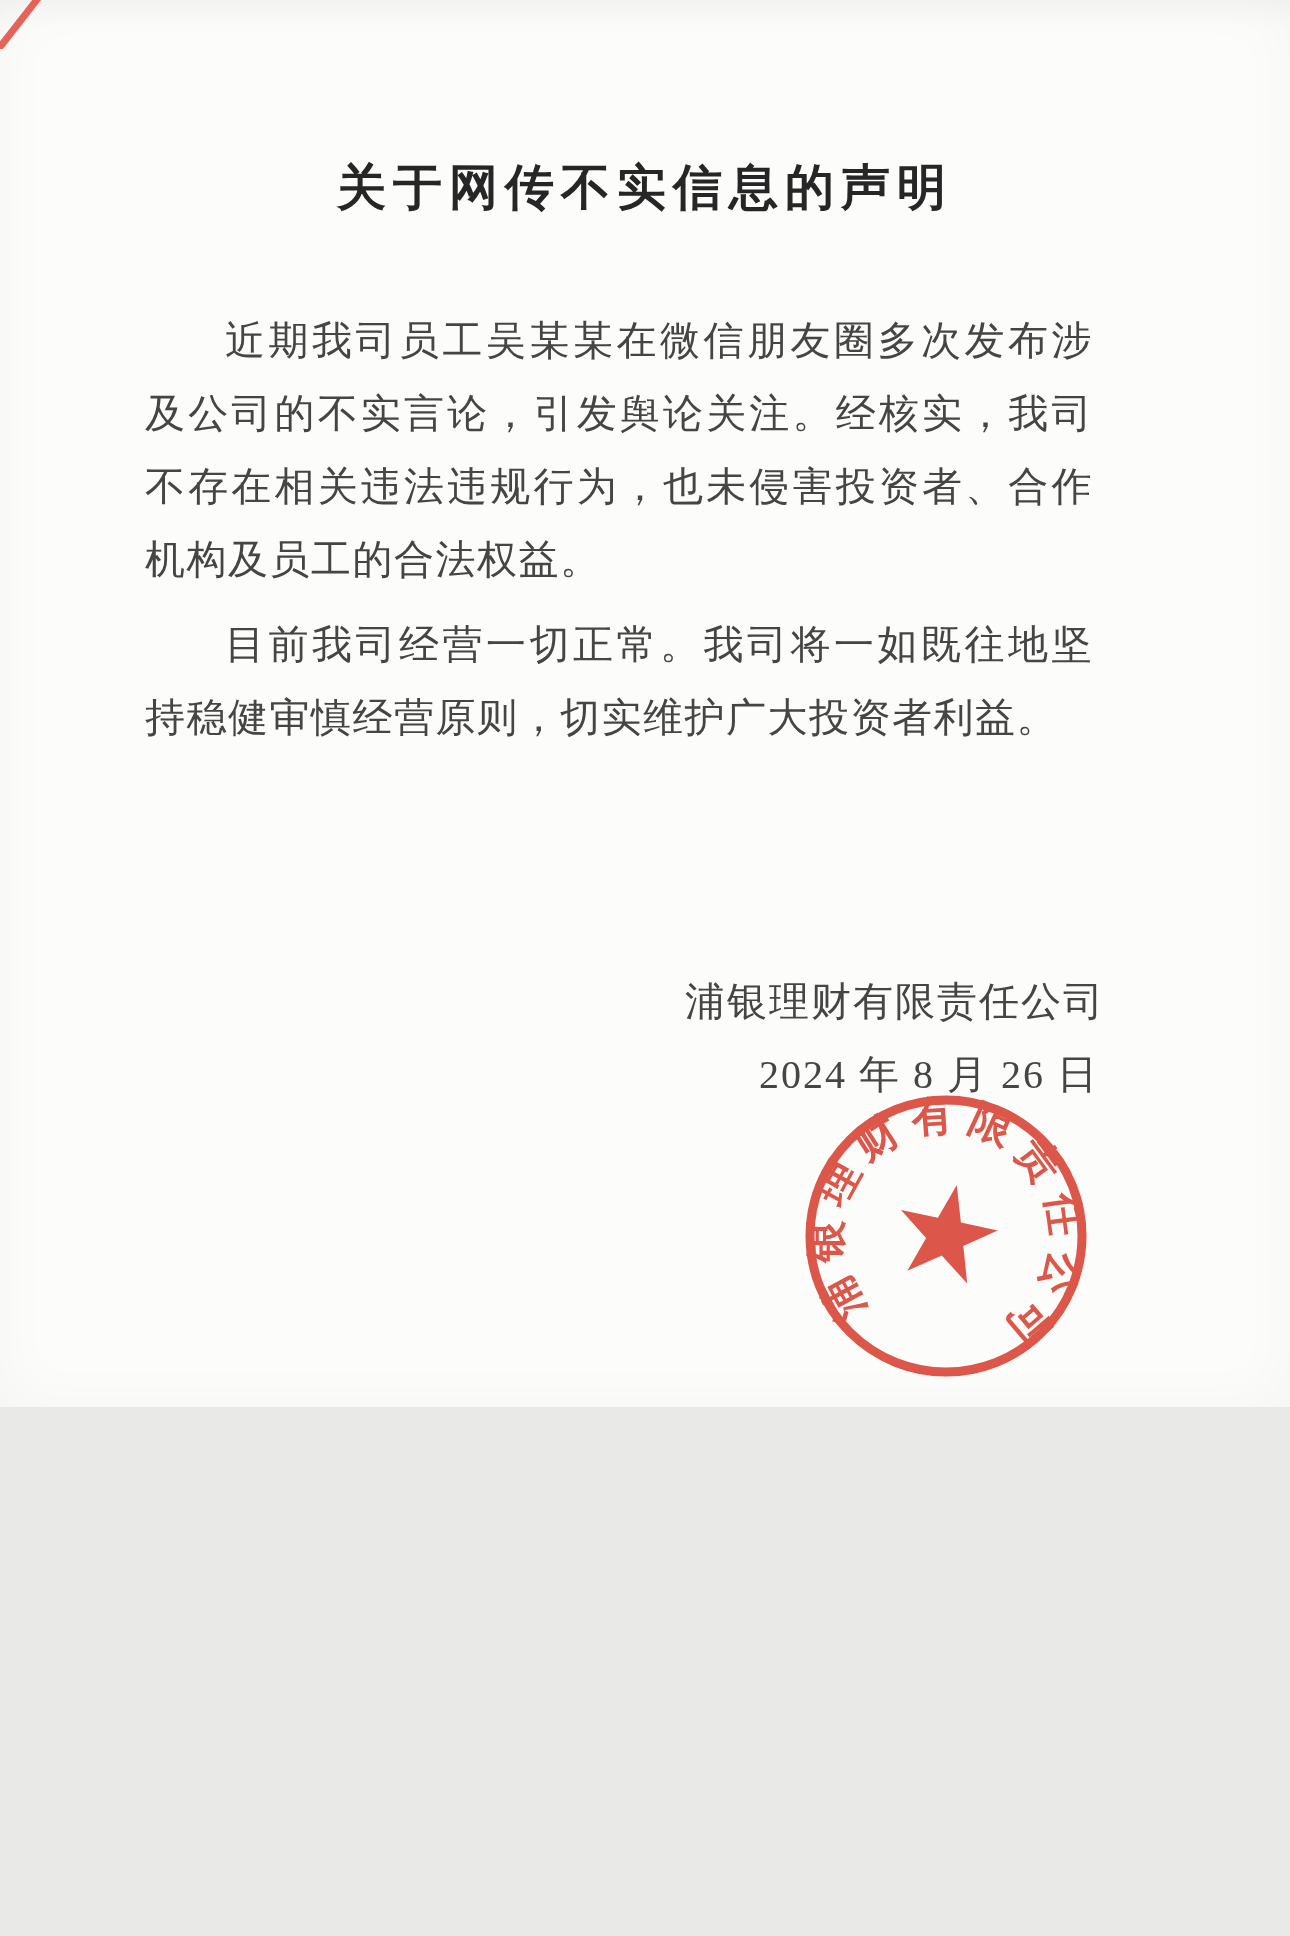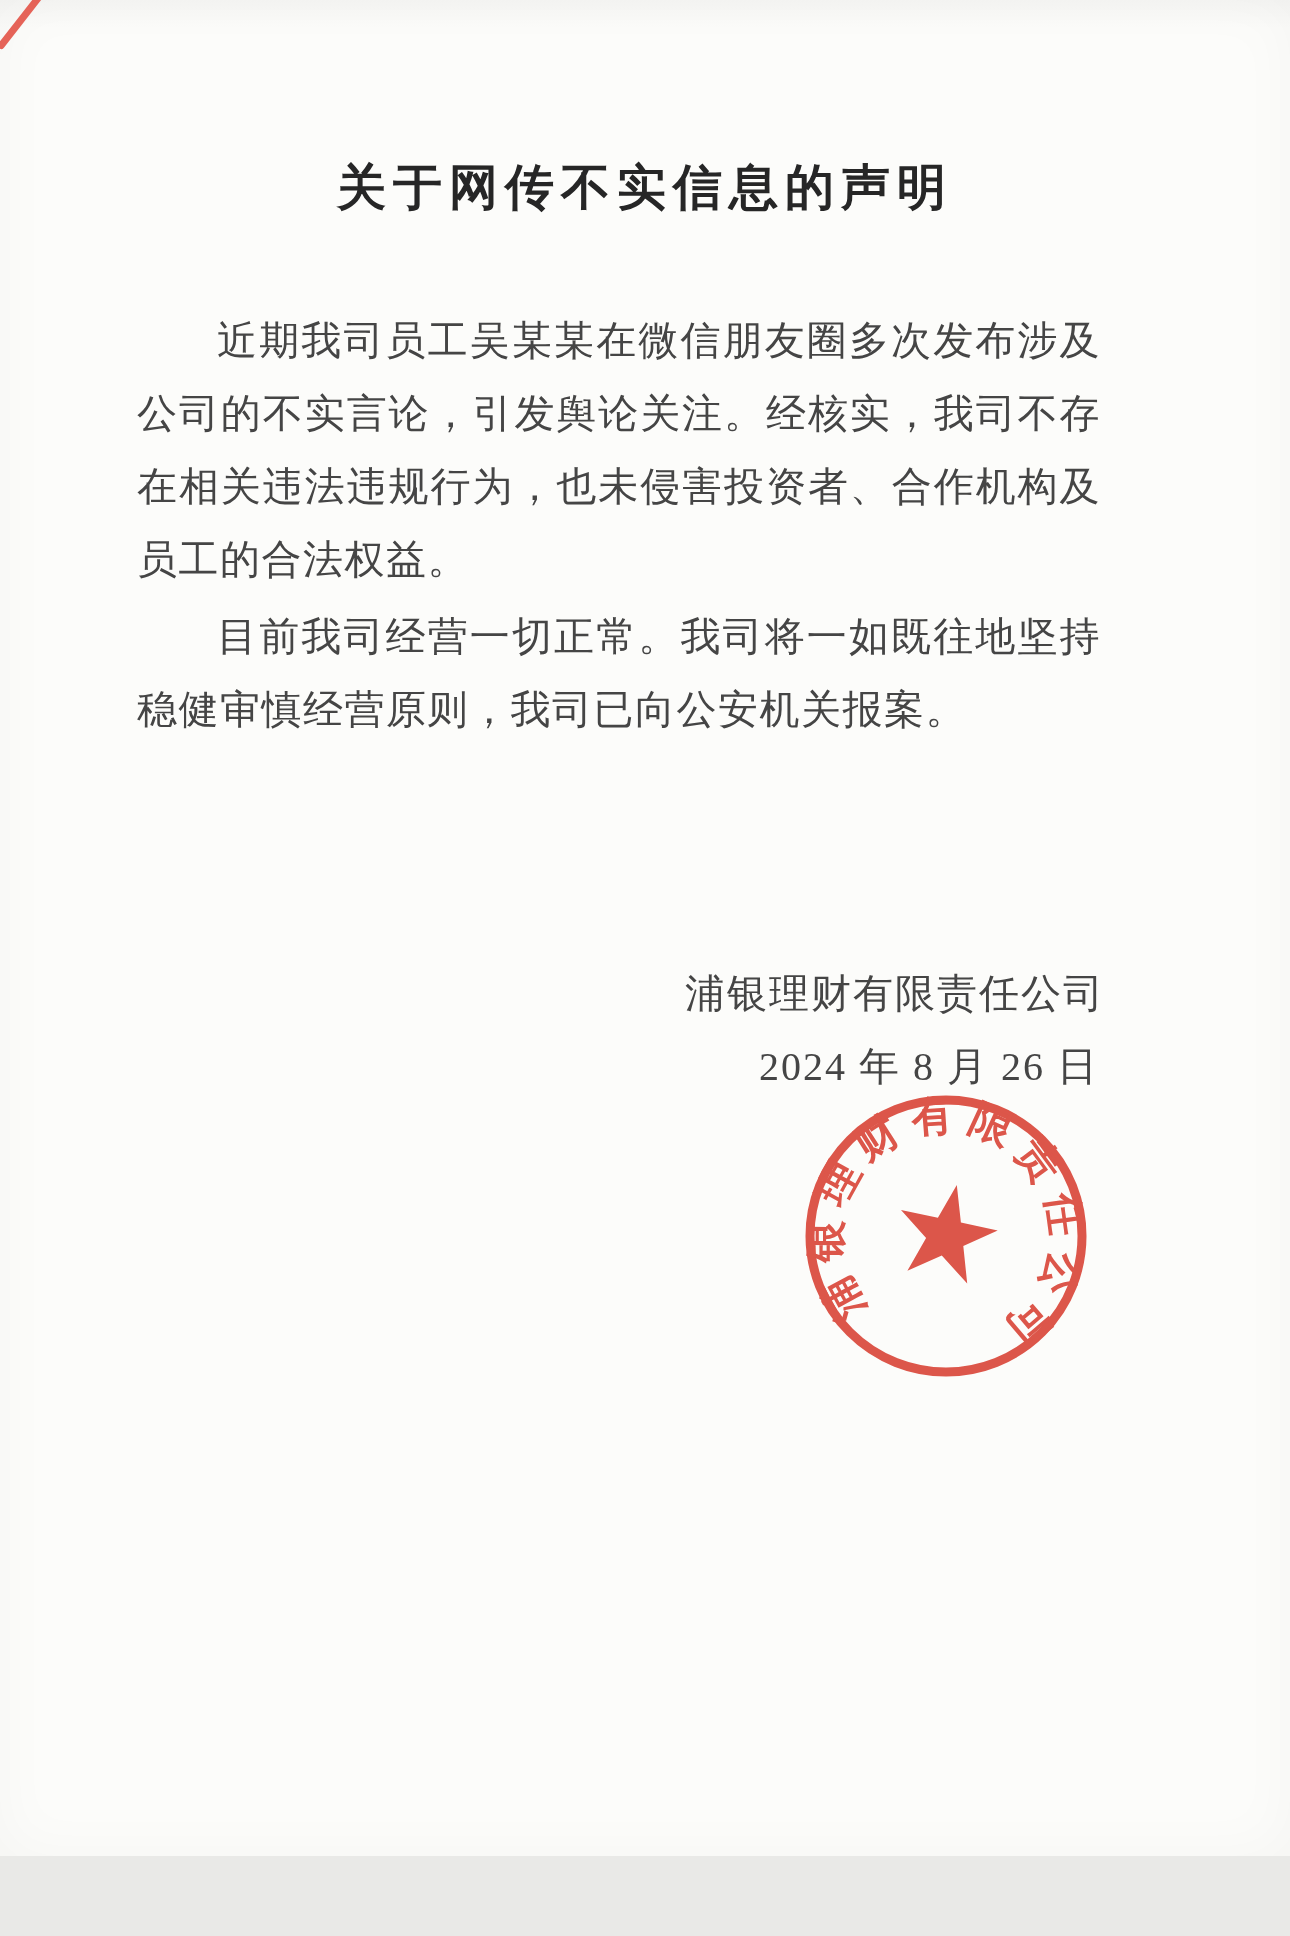--- a/index.html
+++ b/index.html
@@ -3,21 +3,21 @@
 <meta charset="utf-8">
 <style>
   html,body{margin:0;padding:0;}
   body{
     width:1290px;height:1936px;
     background:#e9e9e7;
     font-family:"Liberation Serif","DejaVu Serif",serif;
   }
   .page{
     position:relative;
-    width:1290px;height:1856px;
+    width:1290px;height:1407px;
     background:linear-gradient(180deg,#f6f6f4 0,#fcfcfa 28px,#fcfcfa 1860px,#f3f3f1 1936px);
     overflow:hidden;
     box-shadow:inset 0 0 60px rgba(0,0,0,0.03);
   }
   .corner-mark{
     position:absolute;left:-16px;top:14px;
     width:78px;height:7px;border-radius:4px;
     background:#e2493c;opacity:.85;
     transform:rotate(-52deg);
   }
@@ -30,21 +30,21 @@
   }
   .body-text{
     width:972px;
     margin:86px 0 0 133px;
     font-size:40px;line-height:73px;
     color:#454545;
     letter-spacing:1.5px;
     text-align:justify;
   }
   .body-text p{
-    margin:4px;padding:0;
+    margin:12px;padding:0;
     text-indent:2em;
   }
   .sign-block{
     width:972px;
     margin:211px 0 0 133px;
     font-size:40px;line-height:73px;
     color:#454545;
     letter-spacing:2px;
     text-align:right;
   }
@@ -68,21 +68,21 @@
 <body>
 
 <div class="page">
 
   <div class="corner-mark"></div>
 
   <h1 class="title">关于网传不实信息的声明</h1>
 
   <div class="body-text">
     <p>近期我司员工吴某某在微信朋友圈多次发布涉及公司的不实言论，引发舆论关注。经核实，我司不存在相关违法违规行为，也未侵害投资者、合作机构及员工的合法权益。</p>
-    <p>目前我司经营一切正常。我司将一如既往地坚持稳健审慎经营原则，我司已向公安机关报案。</p>
+    <p>目前我司经营一切正常。我司将一如既往地坚持稳健审慎经营原则，切实维护广大投资者利益。</p>
   </div>
 
   <div class="sign-block">
     <div class="sign-name">浦银理财有限责任公司</div>
     <div class="sign-date">2024 年 8 月 26 日</div>
   </div>
 
   <div class="seal">
     <svg viewBox="0 0 300 300" xmlns="http://www.w3.org/2000/svg">
       <circle cx="150" cy="150" r="136" fill="none" stroke="#dc4437" stroke-width="9"></circle>

